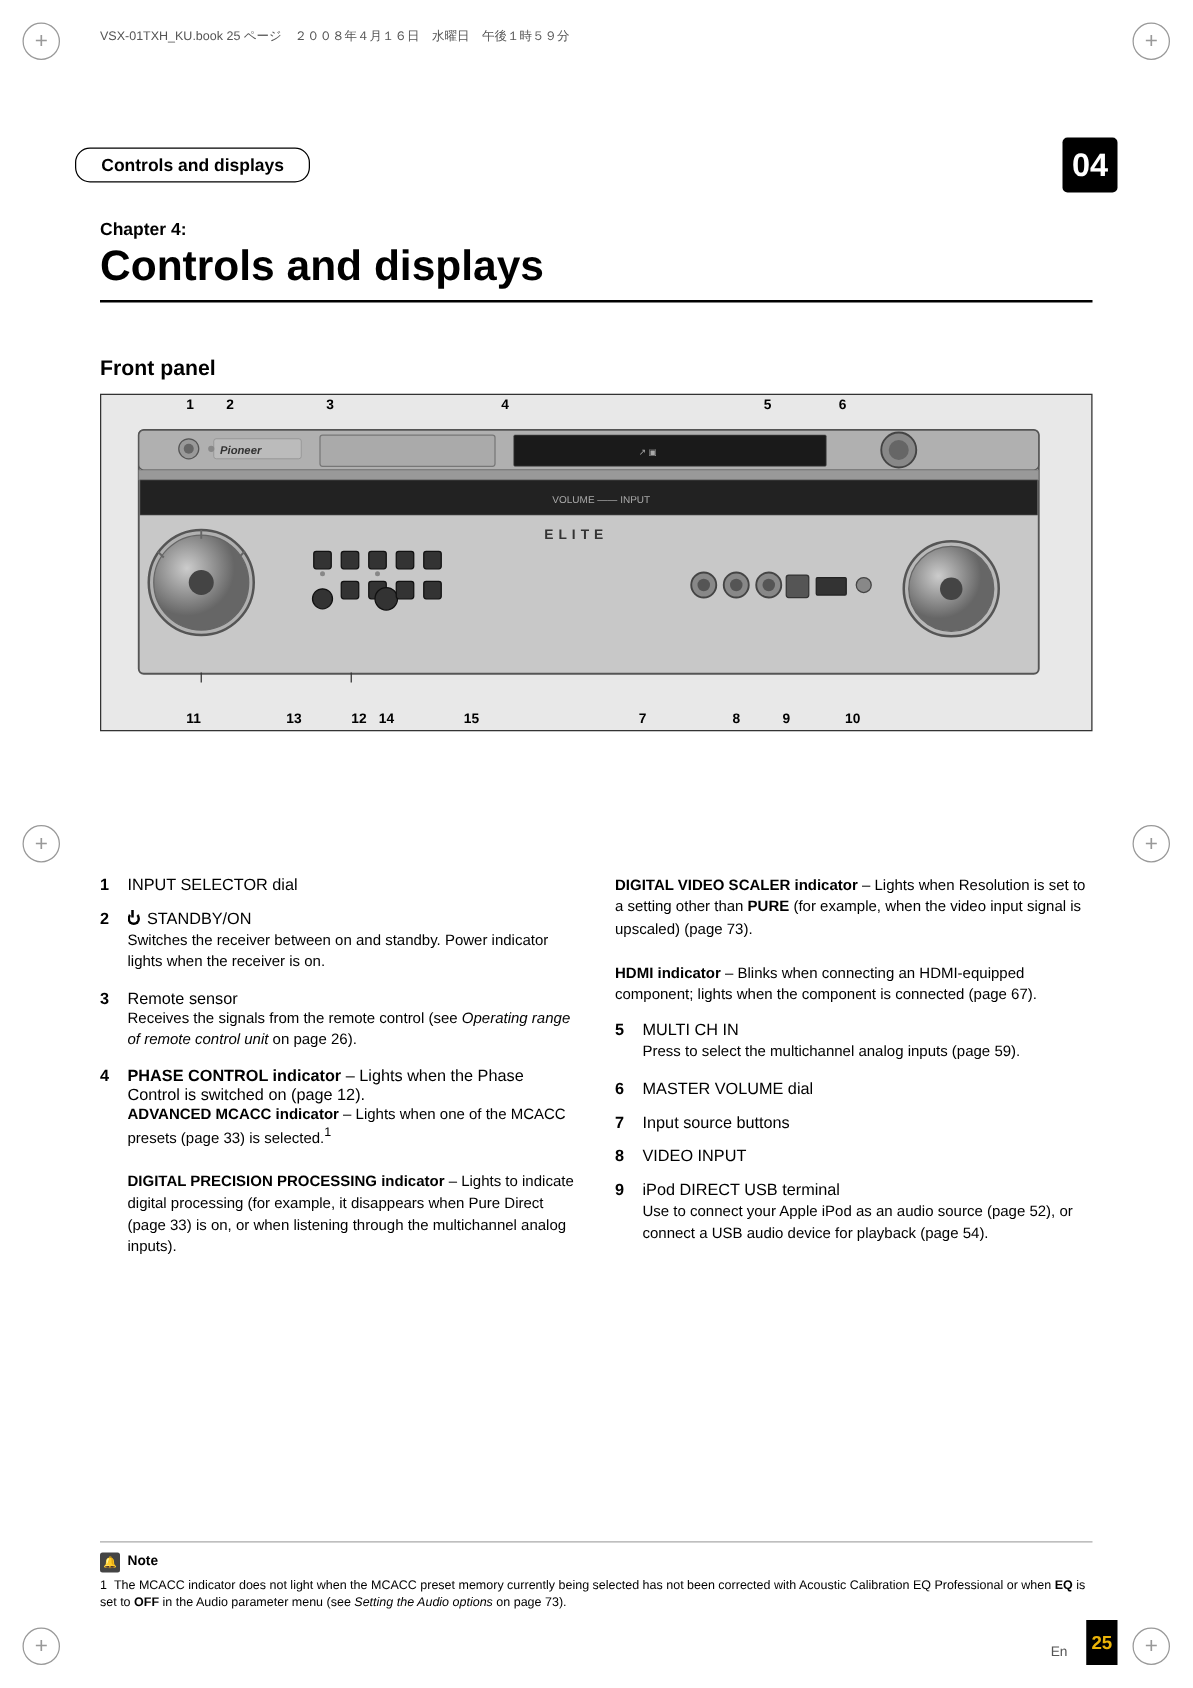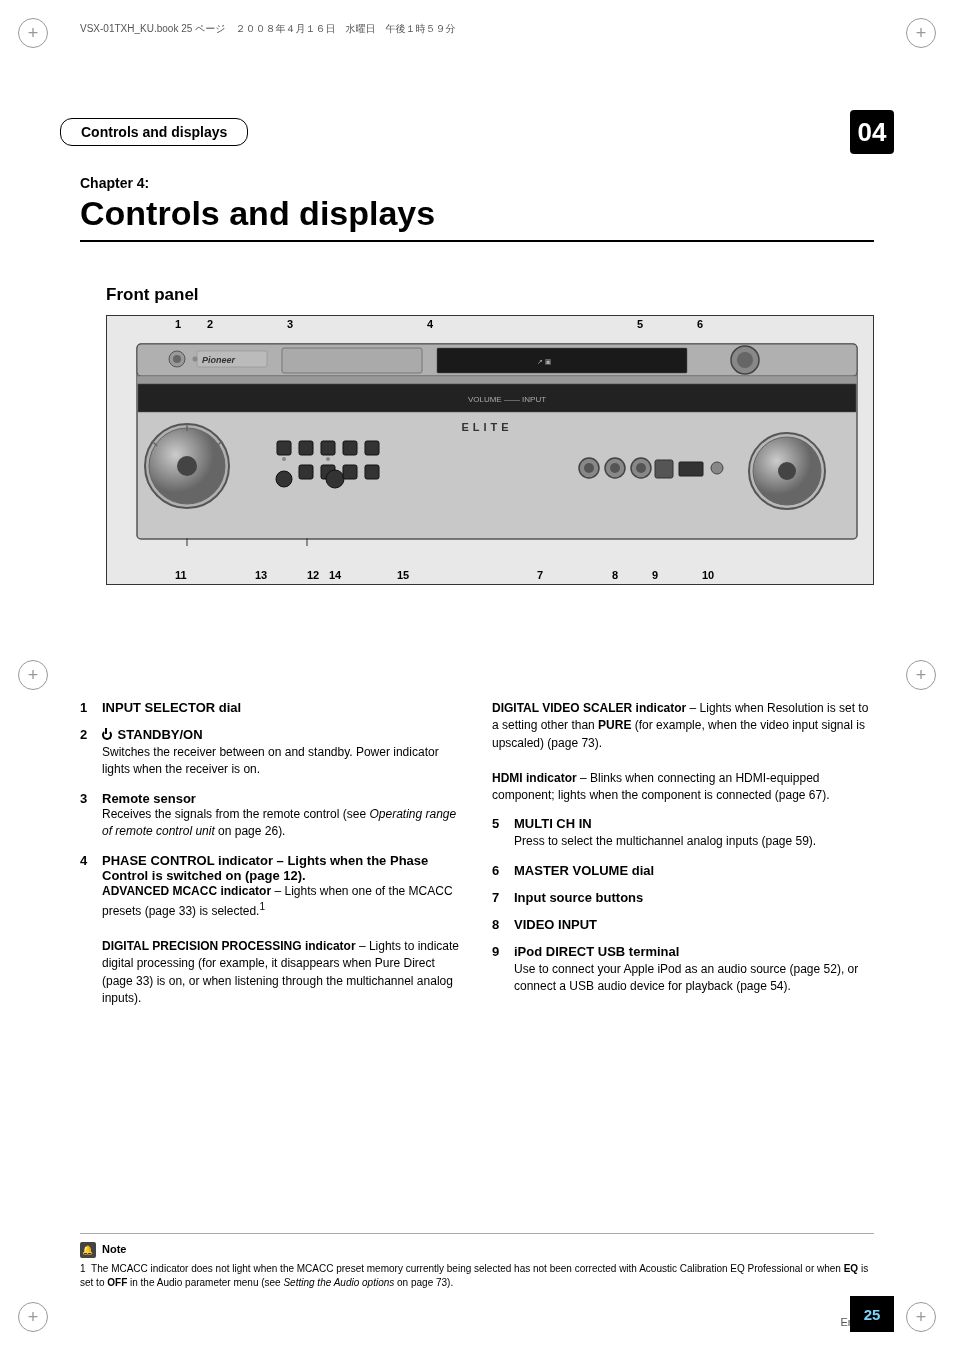--- a/index.html
+++ b/index.html
@@ -95,21 +95,20 @@
       border-bottom: 2px solid #000;
       padding-bottom: 8px;
     }
 
     
     .front-panel-section {
       position: absolute;
       top: 285px;
       left: 80px;
       right: 80px;
-      margin-left: 26px;
     }
     .front-panel-title {
       font-size: 17px;
       font-weight: bold;
       margin-bottom: 10px;
     }
 
     
     .device-diagram {
       position: relative;
@@ -141,21 +140,21 @@
       gap: 6px;
       margin-bottom: 2px;
     }
     .desc-num {
       font-size: 13px;
       font-weight: bold;
       min-width: 16px;
     }
     .desc-title {
       font-size: 13px;
-      font-weight: bold;
+      font-weight: normal;
     }
     .desc-body {
       font-size: 12px;
       line-height: 1.45;
       padding-left: 22px;
     }
     .desc-italic {
       font-style: italic;
     }
 
@@ -192,24 +191,24 @@
       font-weight: bold;
       font-size: 11px;
     }
 
     
     .page-num-box {
       position: absolute;
       bottom: 18px;
       right: 60px;
       background: #000;
-      color: #7dd3fc;
+      color: #eab308;
       font-size: 15px;
       font-weight: bold;
-      width: 44px;
+      width: 25px;
       height: 36px;
       display: flex;
       align-items: center;
       justify-content: center;
     }
     .page-en {
       position: absolute;
       bottom: 22px;
       right: 100px;
       font-size: 11px;

